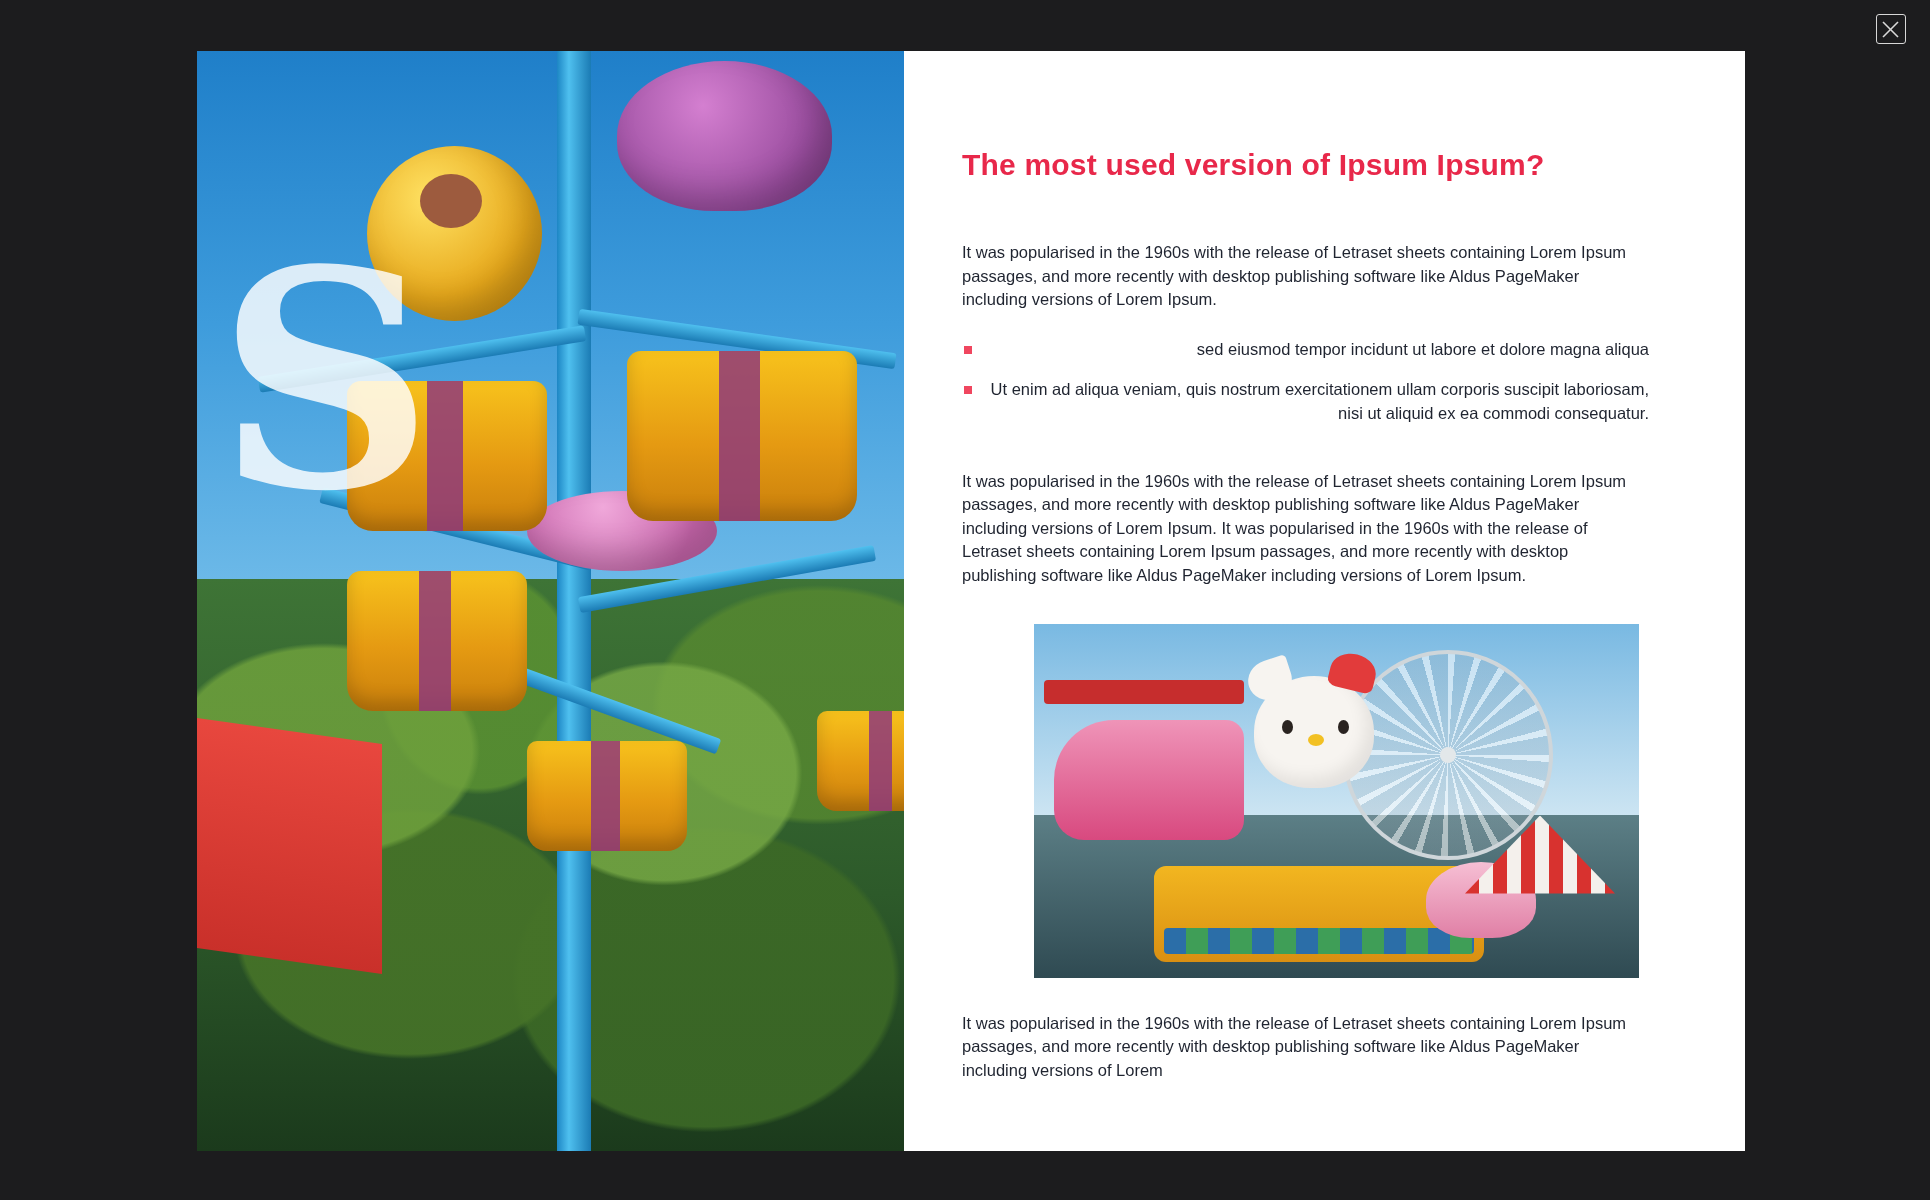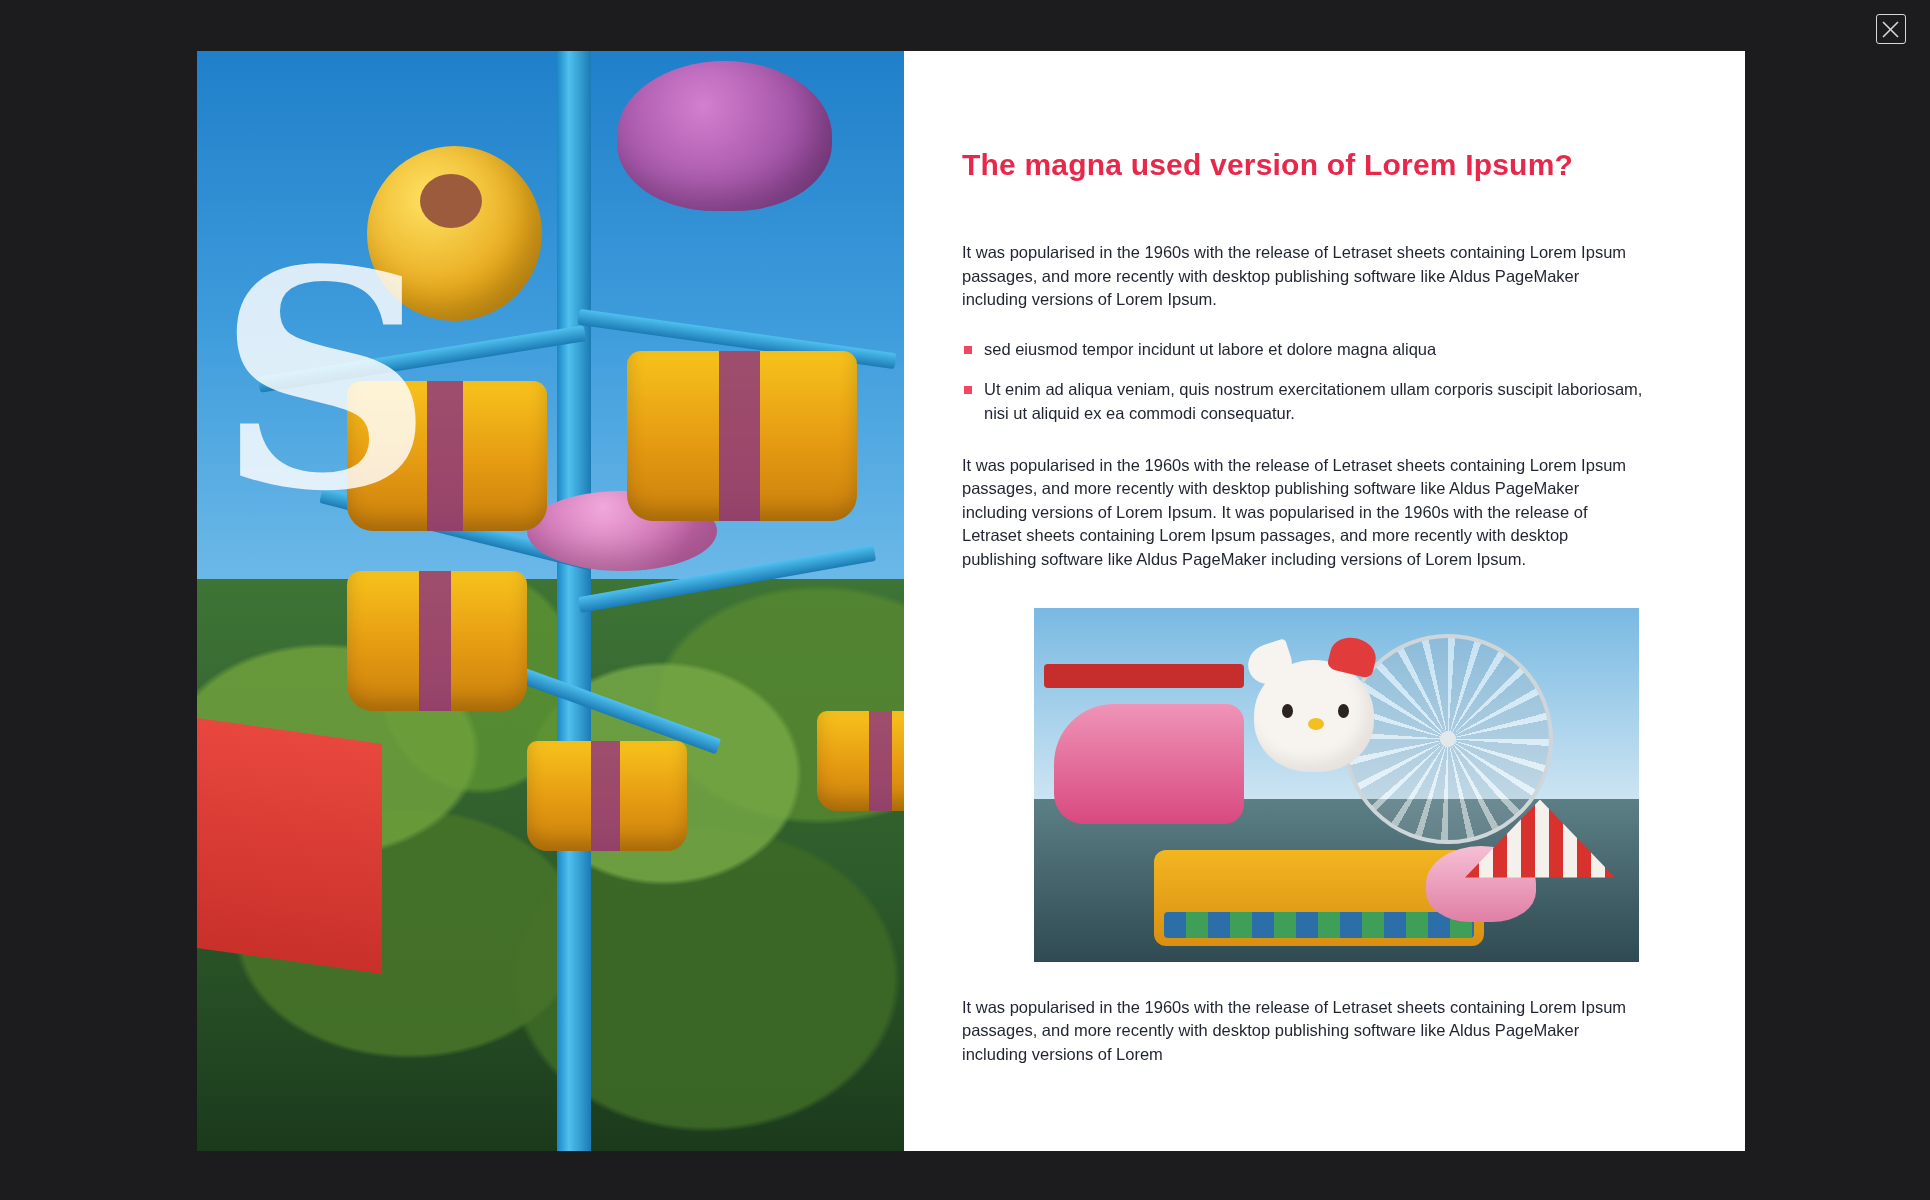--- a/index.html
+++ b/index.html
@@ -130,22 +130,23 @@
     letter-spacing: .2px;
   }
   .content p {
     margin: 0 8px 26px 0;
     font-size: 16.5px;
     line-height: 1.43;
     color: #1f2430;
   }
   ul.bullets {
     list-style: none;
-    margin: 0 0 28px 0;
+    margin: 0 0 44px 0;
     padding: 0;
+    text-align: right;
   }
   ul.bullets li {
     position: relative;
     padding-left: 22px;
     margin-bottom: 16px;
     font-size: 16.5px;
     line-height: 1.45;
     color: #1f2430;
   }
   ul.bullets li .sq {
@@ -256,21 +257,21 @@
       <div class="car c5">
           <span class="stripe"></span>
         </div>
       <div class="balloon b1"></div>
       <div class="balloon b2"></div>
       <div class="redbox"></div>
       <div class="bigS">S</div>
     </div>
 
     <div class="content">
-      <h1>The magna used version of Lorem Ipsum?</h1>
+      <h1>The most used version of Ipsum Ipsum?</h1>
 
       <p>It was popularised in the 1960s with the release of Letraset sheets containing Lorem Ipsum passages, and more recently with desktop publishing software like Aldus PageMaker including versions of Lorem Ipsum.</p>
 
       <ul class="bullets">
         <li>
           <span class="sq"></span>
           <span>sed eiusmod tempor incidunt ut labore et dolore magna aliqua</span>
         </li>
         <li>
           <span class="sq"></span>

